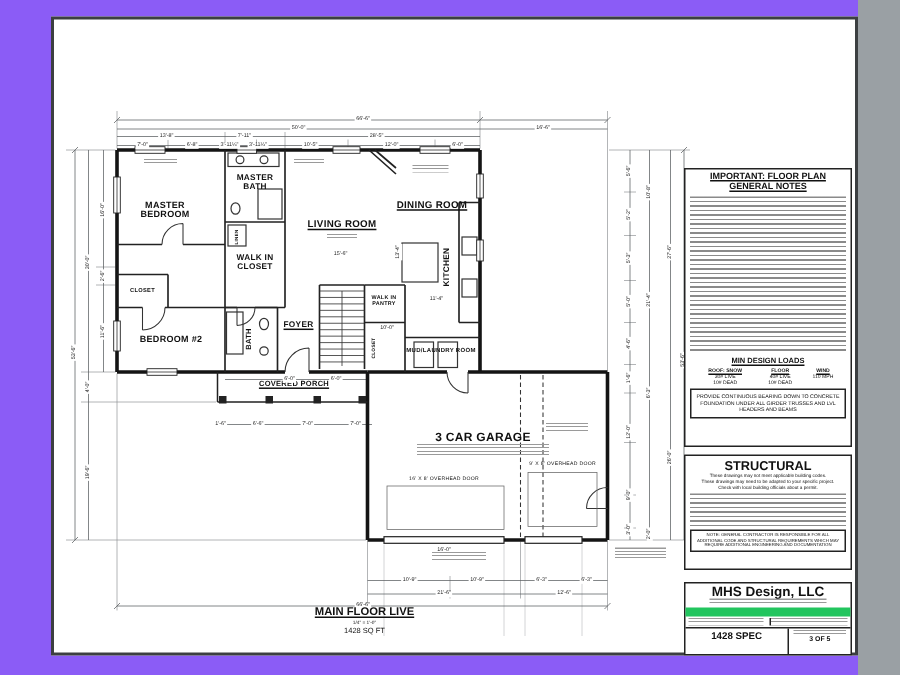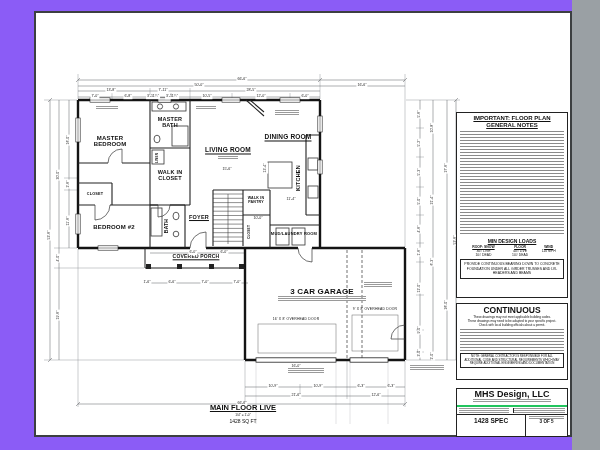--- a/index.html
+++ b/index.html
@@ -26,21 +26,21 @@
   table.loads th{font-weight:bold;text-decoration:underline;padding:0;}
   table.loads td{padding:0;}
   .bearing-box{border:1px solid #222;margin-top:2px;padding:2px 3px;font-size:3.5px;text-align:center;line-height:1.25;}
   #importantPanel{left:456px;top:303px;width:112px;height:77px;}
   .imp-title{font-size:8.5px;font-weight:bold;text-align:center;line-height:1;}
   .imp-bullet{font-size:3.1px;text-align:center;line-height:1.3;}
   .imp-body{height:22px;margin:2px 0;}
   .imp-note{border:1px solid #222;font-size:2.9px;text-align:center;padding:1.5px 2px;line-height:1.25;text-transform:uppercase;}
   
   #titleBlock{left:456px;top:388px;width:112px;height:49px;border:1.5px solid #222;padding:0;display:flex;flex-direction:column;}
-  .tb-row1{height:16px;border-bottom:2px solid #22c55e;text-align:center;}
+  .tb-row1{height:16px;border-bottom:6px solid #22c55e;text-align:center;}
   .tb-company{font-size:9px;font-weight:bold;line-height:1.15;}
   .tb-address{width:78px;height:2.5px;margin:0 auto;}
   .tb-row2{height:7px;border-bottom:1px solid #222;display:flex;}
   .tb-field{flex:1;margin:1px 2px;}
   .tb-field + .tb-field{border-left:1px solid #222;padding-left:2px;}
   .tb-row3{height:13px;border-bottom:1px solid #222;text-align:center;}
   .tb-project{font-size:10px;font-weight:bold;line-height:12px;letter-spacing:.3px;}
   .tb-row4{flex:1;display:flex;}
   .tb-plan{width:62%;text-align:center;font-size:6.5px;font-weight:bold;line-height:11px;}
   .tb-sheetno{flex:1;border-left:1px solid #222;text-align:center;}
@@ -278,21 +278,21 @@
         <td>10# DEAD</td>
         <td>10# DEAD</td>
         <td></td>
       </tr>
     </tbody>
       </table>
     <div class="bearing-box">PROVIDE CONTINUOUS BEARING DOWN TO CONCRETE FOUNDATION UNDER ALL GIRDER TRUSSES AND LVL HEADERS AND BEAMS</div>
   </div>
 
   <div class="panel" id="importantPanel">
-    <div class="imp-title">CONTINUOUS</div>
+    <div class="imp-title">STRUCTURAL</div>
     <div class="imp-bullet">These drawings may not meet applicable building codes.</div>
     <div class="imp-bullet">These drawings may need to be adapted to your specific project.</div>
     <div class="imp-bullet">Check with local building officials about a permit.</div>
     <div class="imp-body stripes"></div>
     <div class="imp-note">NOTE: GENERAL CONTRACTOR IS RESPONSIBLE FOR ALL ADDITIONAL CODE AND STRUCTURAL REQUIREMENTS WHICH MAY REQUIRE ADDITIONAL ENGINEERING AND DOCUMENTATION</div>
   </div>
 
   <div class="panel" id="titleBlock">
     <div class="tb-row1">
       <div class="tb-company">MHS Design, LLC</div>

